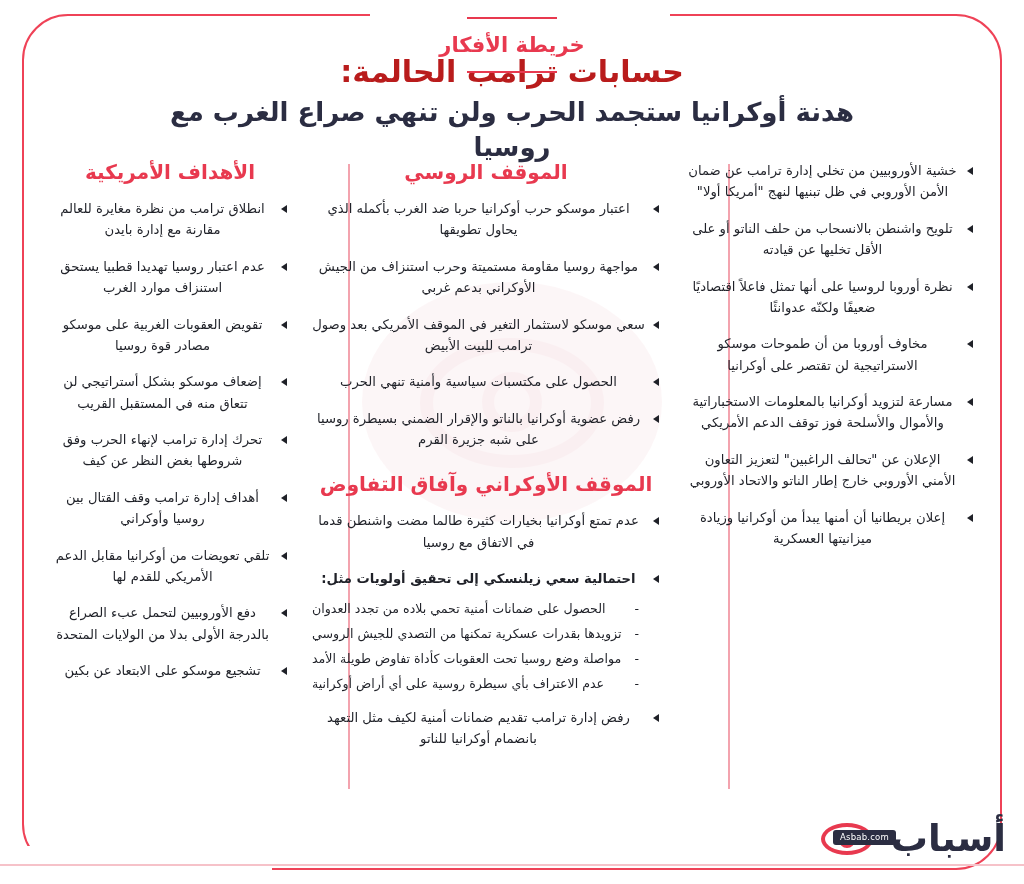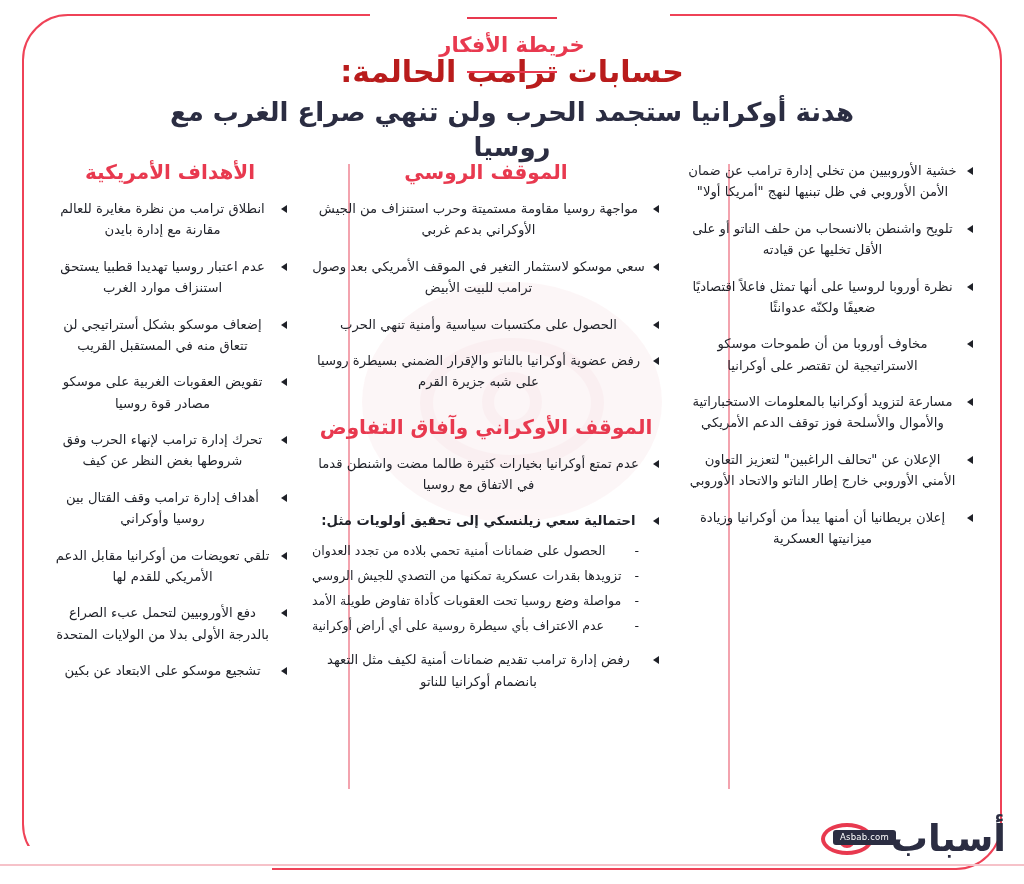--- a/index.html
+++ b/index.html
@@ -323,20 +323,21 @@
         <li>مخاوف أوروبا من أن طموحات موسكو الاستراتيجية لن تقتصر على أوكرانيا</li>
         <li>مسارعة لتزويد أوكرانيا بالمعلومات الاستخباراتية والأموال والأسلحة فوز توقف الدعم الأمريكي</li>
         <li>الإعلان عن "تحالف الراغبين" لتعزيز التعاون الأمني الأوروبي خارج إطار الناتو والاتحاد الأوروبي</li>
         <li>إعلان بريطانيا أن أمنها يبدأ من أوكرانيا وزيادة ميزانيتها العسكرية</li>
       </ul>
     </div>
 
     <div class="column" id="col-russia">
       <div class="col-head">الموقف الروسي</div>
       <ul class="bullets">
+        <li>اعتبار موسكو حرب أوكرانيا حربا ضد الغرب بأكمله الذي يحاول تطويقها</li>
         <li>مواجهة روسيا مقاومة مستميتة وحرب استنزاف من الجيش الأوكراني بدعم غربي</li>
         <li>سعي موسكو لاستثمار التغير في الموقف الأمريكي بعد وصول ترامب للبيت الأبيض</li>
         <li>الحصول على مكتسبات سياسية وأمنية تنهي الحرب</li>
         <li>رفض عضوية أوكرانيا بالناتو والإقرار الضمني بسيطرة روسيا على شبه جزيرة القرم</li>
       </ul>
 
       <div class="col-head second">الموقف الأوكراني وآفاق التفاوض</div>
       <ul class="bullets">
         <li>عدم تمتع أوكرانيا بخيارات كثيرة طالما مضت واشنطن قدما في الاتفاق مع روسيا</li>
         <li class="bold-item">احتمالية سعي زيلنسكي إلى تحقيق أولويات مثل:</li>
@@ -350,22 +351,22 @@
       <ul class="bullets">
         <li>رفض إدارة ترامب تقديم ضمانات أمنية لكيف مثل التعهد بانضمام أوكرانيا للناتو</li>
       </ul>
     </div>
 
     <div class="column" id="col-usa">
       <div class="col-head">الأهداف الأمريكية</div>
       <ul class="bullets">
         <li>انطلاق ترامب من نظرة مغايرة للعالم مقارنة مع إدارة بايدن</li>
         <li>عدم اعتبار روسيا تهديدا قطبيا يستحق استنزاف موارد الغرب</li>
+        <li>تقويض العقوبات الغربية على موسكو مصادر قوة روسيا</li>
         <li>إضعاف موسكو بشكل أستراتيجي لن تتعاق منه في المستقبل القريب</li>
-        <li>تقويض العقوبات الغربية على موسكو مصادر قوة روسيا</li>
         <li>تحرك إدارة ترامب لإنهاء الحرب وفق شروطها بغض النظر عن كيف</li>
         <li>أهداف إدارة ترامب وقف القتال بين روسيا وأوكراني</li>
         <li>تلقي تعويضات من أوكرانيا مقابل الدعم الأمريكي للقدم لها</li>
         <li>دفع الأوروبيين لتحمل عبء الصراع بالدرجة الأولى بدلا من الولايات المتحدة</li>
         <li>تشجيع موسكو على الابتعاد عن بكين</li>
       </ul>
     </div>
 
   </div>
 

